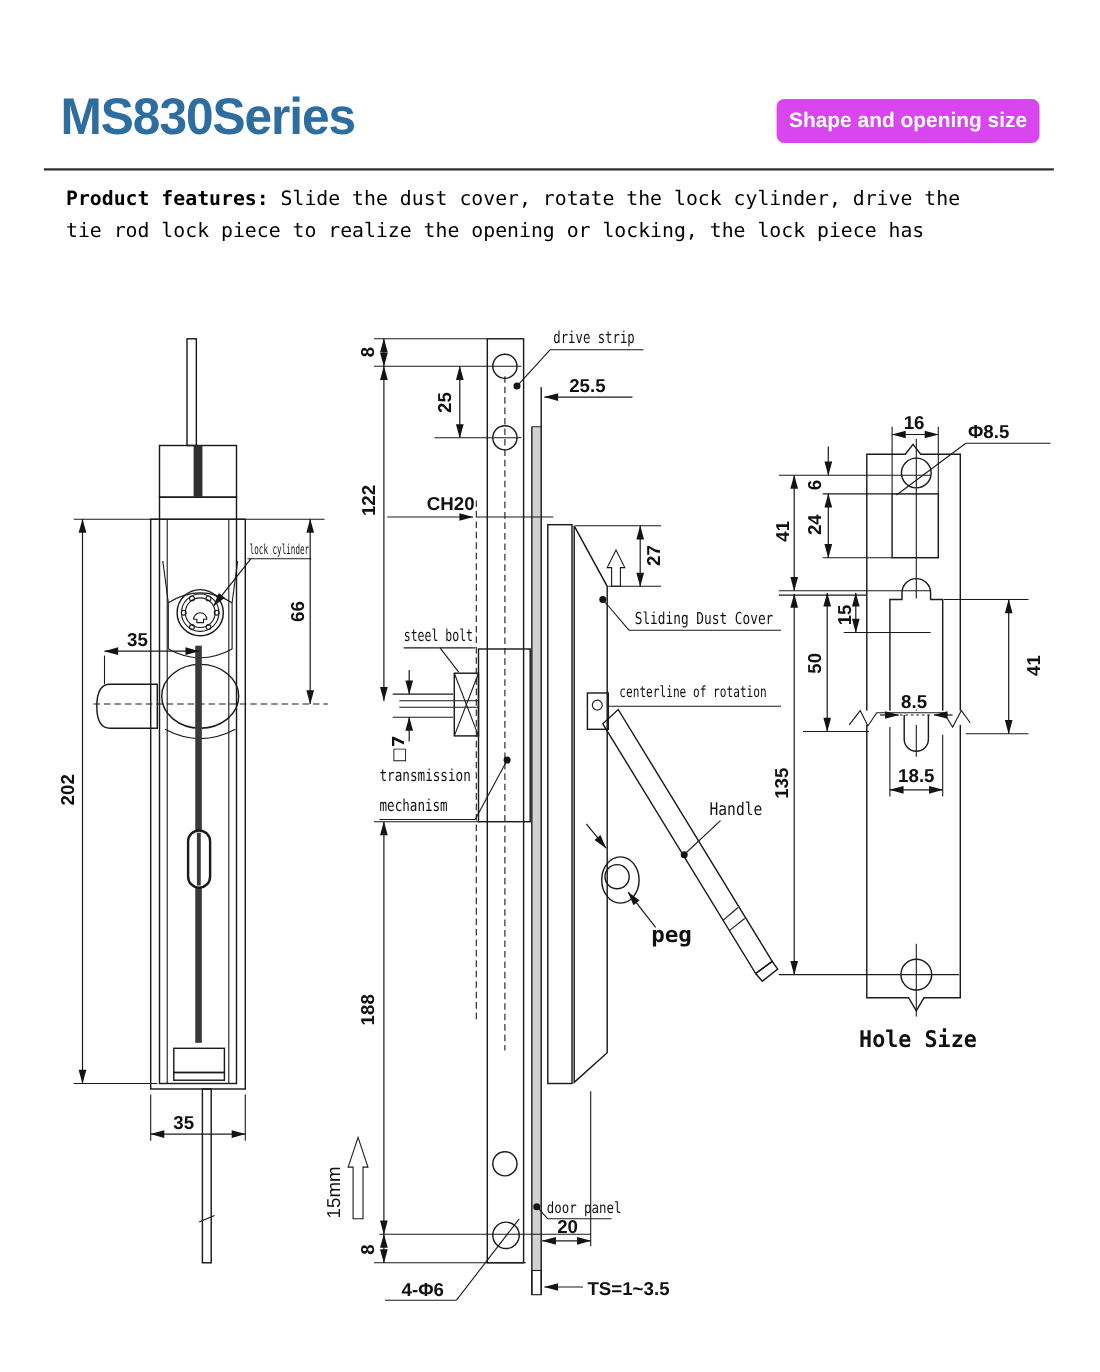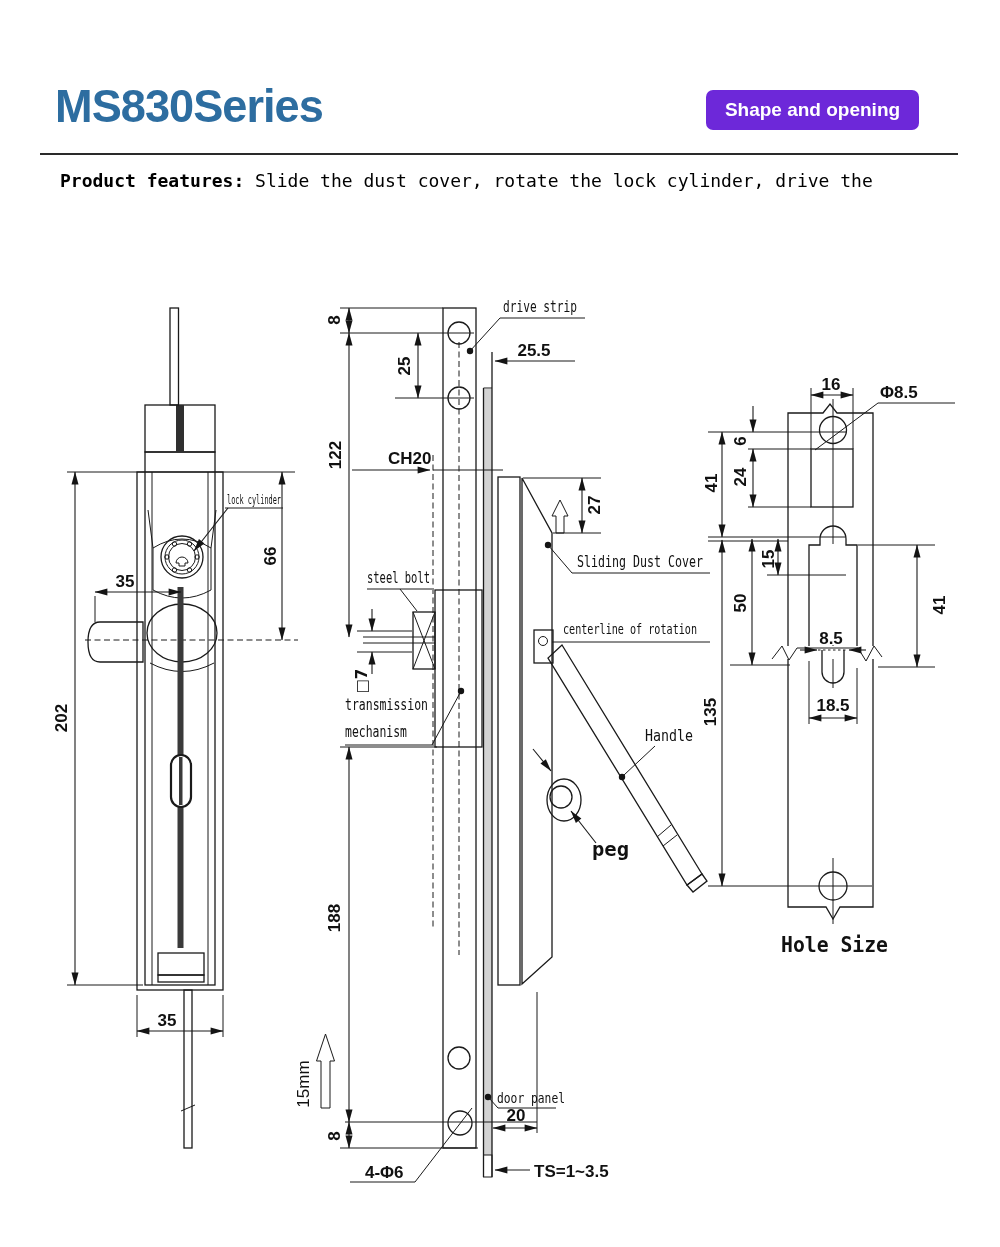--- a/index.html
+++ b/index.html
@@ -1,21 +1,21 @@
 <!DOCTYPE html>
 <html><head>
 <meta charset="utf-8">
 <style>
   html,body{margin:0;padding:0;background:#ffffff;}
   #page{position:relative;width:1000px;height:1247px;background:#fff;overflow:hidden;
         font-family:"Liberation Sans",sans-serif;}
   
   #title{position:absolute;left:55px;top:78px;font-size:47px;font-weight:bold;
          color:#2d6da0;letter-spacing:-1px;transform:scaleX(.96);transform-origin:left;}
-  #badge{position:absolute;left:706px;top:90px;width:213px;height:40px;background:#6d28d9;
+  #badge{position:absolute;left:706px;top:90px;width:239px;height:40px;background:#d946ef;
          border-radius:7px;color:#fff;font-size:19px;font-weight:bold;text-align:center;
          line-height:40px;letter-spacing:0;}
   #rule{position:absolute;left:40px;top:153px;width:918px;height:2px;background:#2a2a2a;}
   #features{position:absolute;left:60px;top:166px;width:900px;
             font-family:"DejaVu Sans Mono",monospace;font-size:18px;line-height:29px;color:#000;}
   #features b{font-weight:bold;}
   
   svg{position:absolute;left:0;top:0;}
   .s{stroke:#1a1a1a;stroke-width:1.3;fill:none;}
   .t{stroke:#1a1a1a;stroke-width:1;fill:none;}
@@ -37,21 +37,21 @@
 <body>
 
 <div id="page">
 
   <div id="title">MS830Series</div>
   <div id="badge">Shape and opening size</div>
   <div id="rule"></div>
 
   <div id="features">
     <b>Product features:</b><span> Slide the dust cover, rotate the lock cylinder, drive the</span><br>
-    <br>
+    <span>tie rod lock piece to realize the opening or locking, the lock piece has</span><br>
   </div>
 
   <svg width="1000" height="1247" viewBox="0 0 1000 1247">
     <defs>
       <marker id="ah" viewBox="0 0 14 9" markerWidth="14" markerHeight="9" refX="13" refY="4.5" orient="auto-start-reverse" markerUnits="userSpaceOnUse">
         <path d="M0.6,1 L13.4,4.5 L0.6,8 Z" fill="#141414"></path>
       </marker>
       <linearGradient id="gHead" x1="0" y1="0" x2="0" y2="1">
         <stop offset="0" stop-color="#d8d8d8"></stop>
           <stop offset="1" stop-color="#8f8f8f"></stop>

